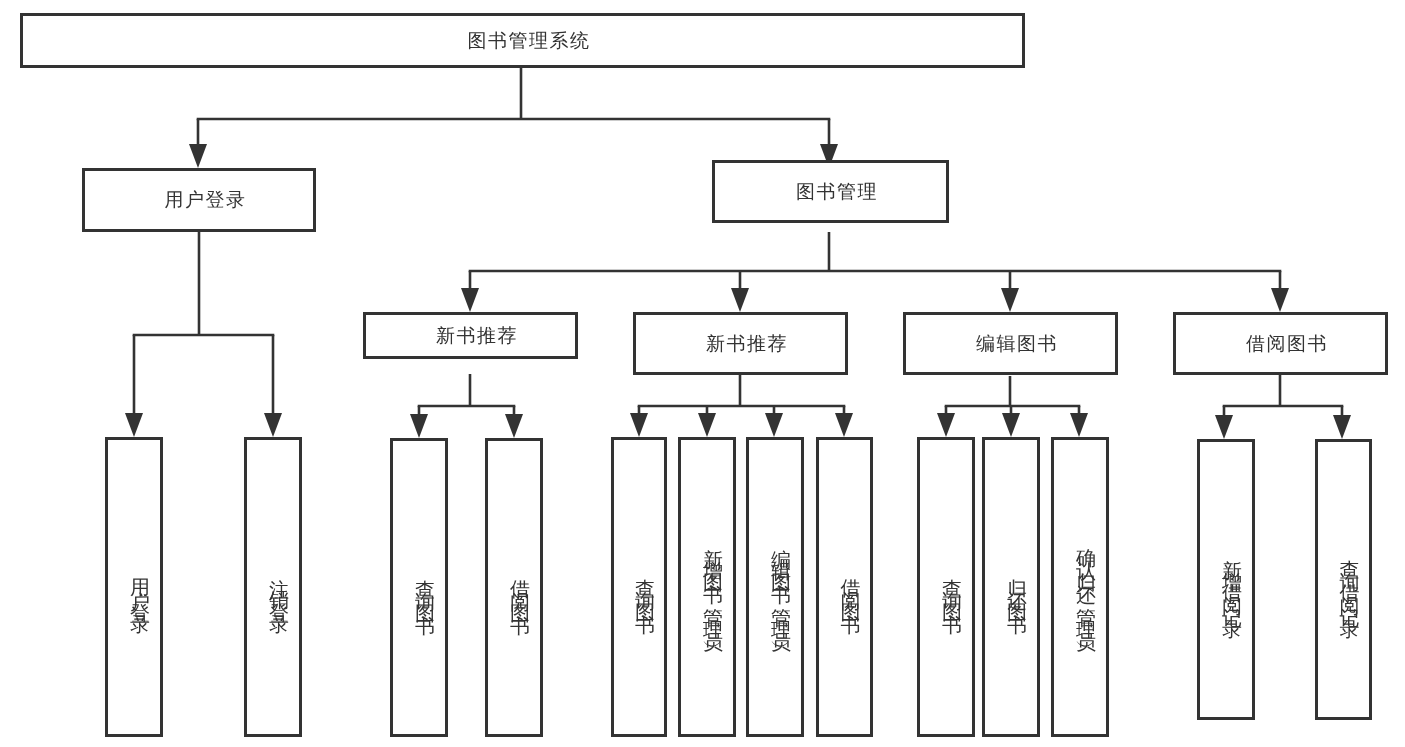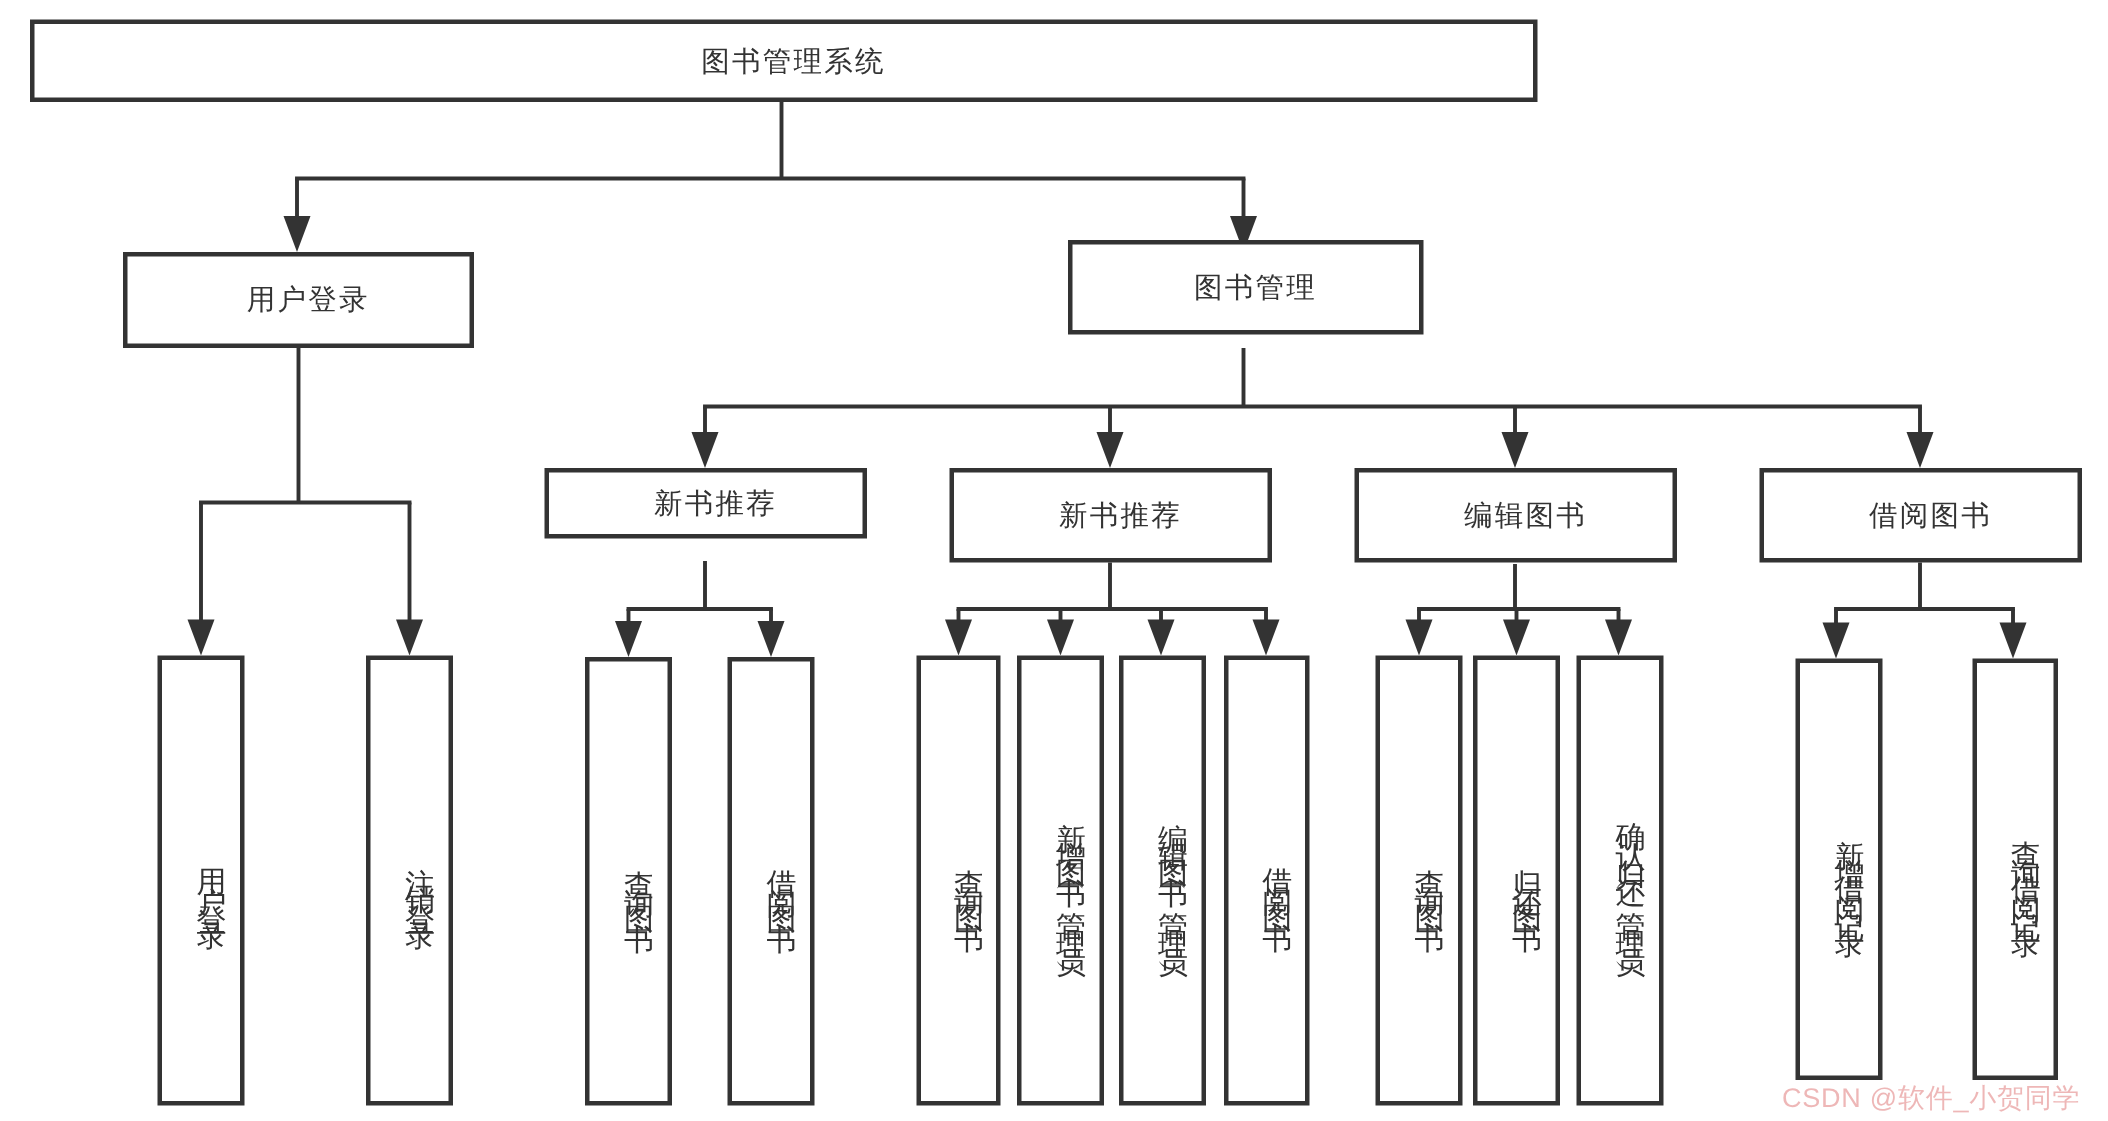--- a/index.html
+++ b/index.html
@@ -117,15 +117,14 @@
   <div class="node vert" style="left:746px;top:437px;width:58px;height:300px;">编辑图书（管理员）</div>
   <div class="node vert" style="left:816px;top:437px;width:57px;height:300px;">借阅图书</div>
 
   <div class="node vert" style="left:917px;top:437px;width:58px;height:300px;">查询图书</div>
   <div class="node vert" style="left:982px;top:437px;width:58px;height:300px;">归还图书</div>
   <div class="node vert" style="left:1051px;top:437px;width:58px;height:300px;">确认归还（管理员）</div>
 
   <div class="node vert" style="left:1197px;top:439px;width:58px;height:281px;">新增借阅记录</div>
   <div class="node vert" style="left:1315px;top:439px;width:57px;height:281px;">查询借阅记录</div>
 
-  <div class="watermark">CSDN @软件_小贺同学</div>
 
 </div>
 
 </body></html>

